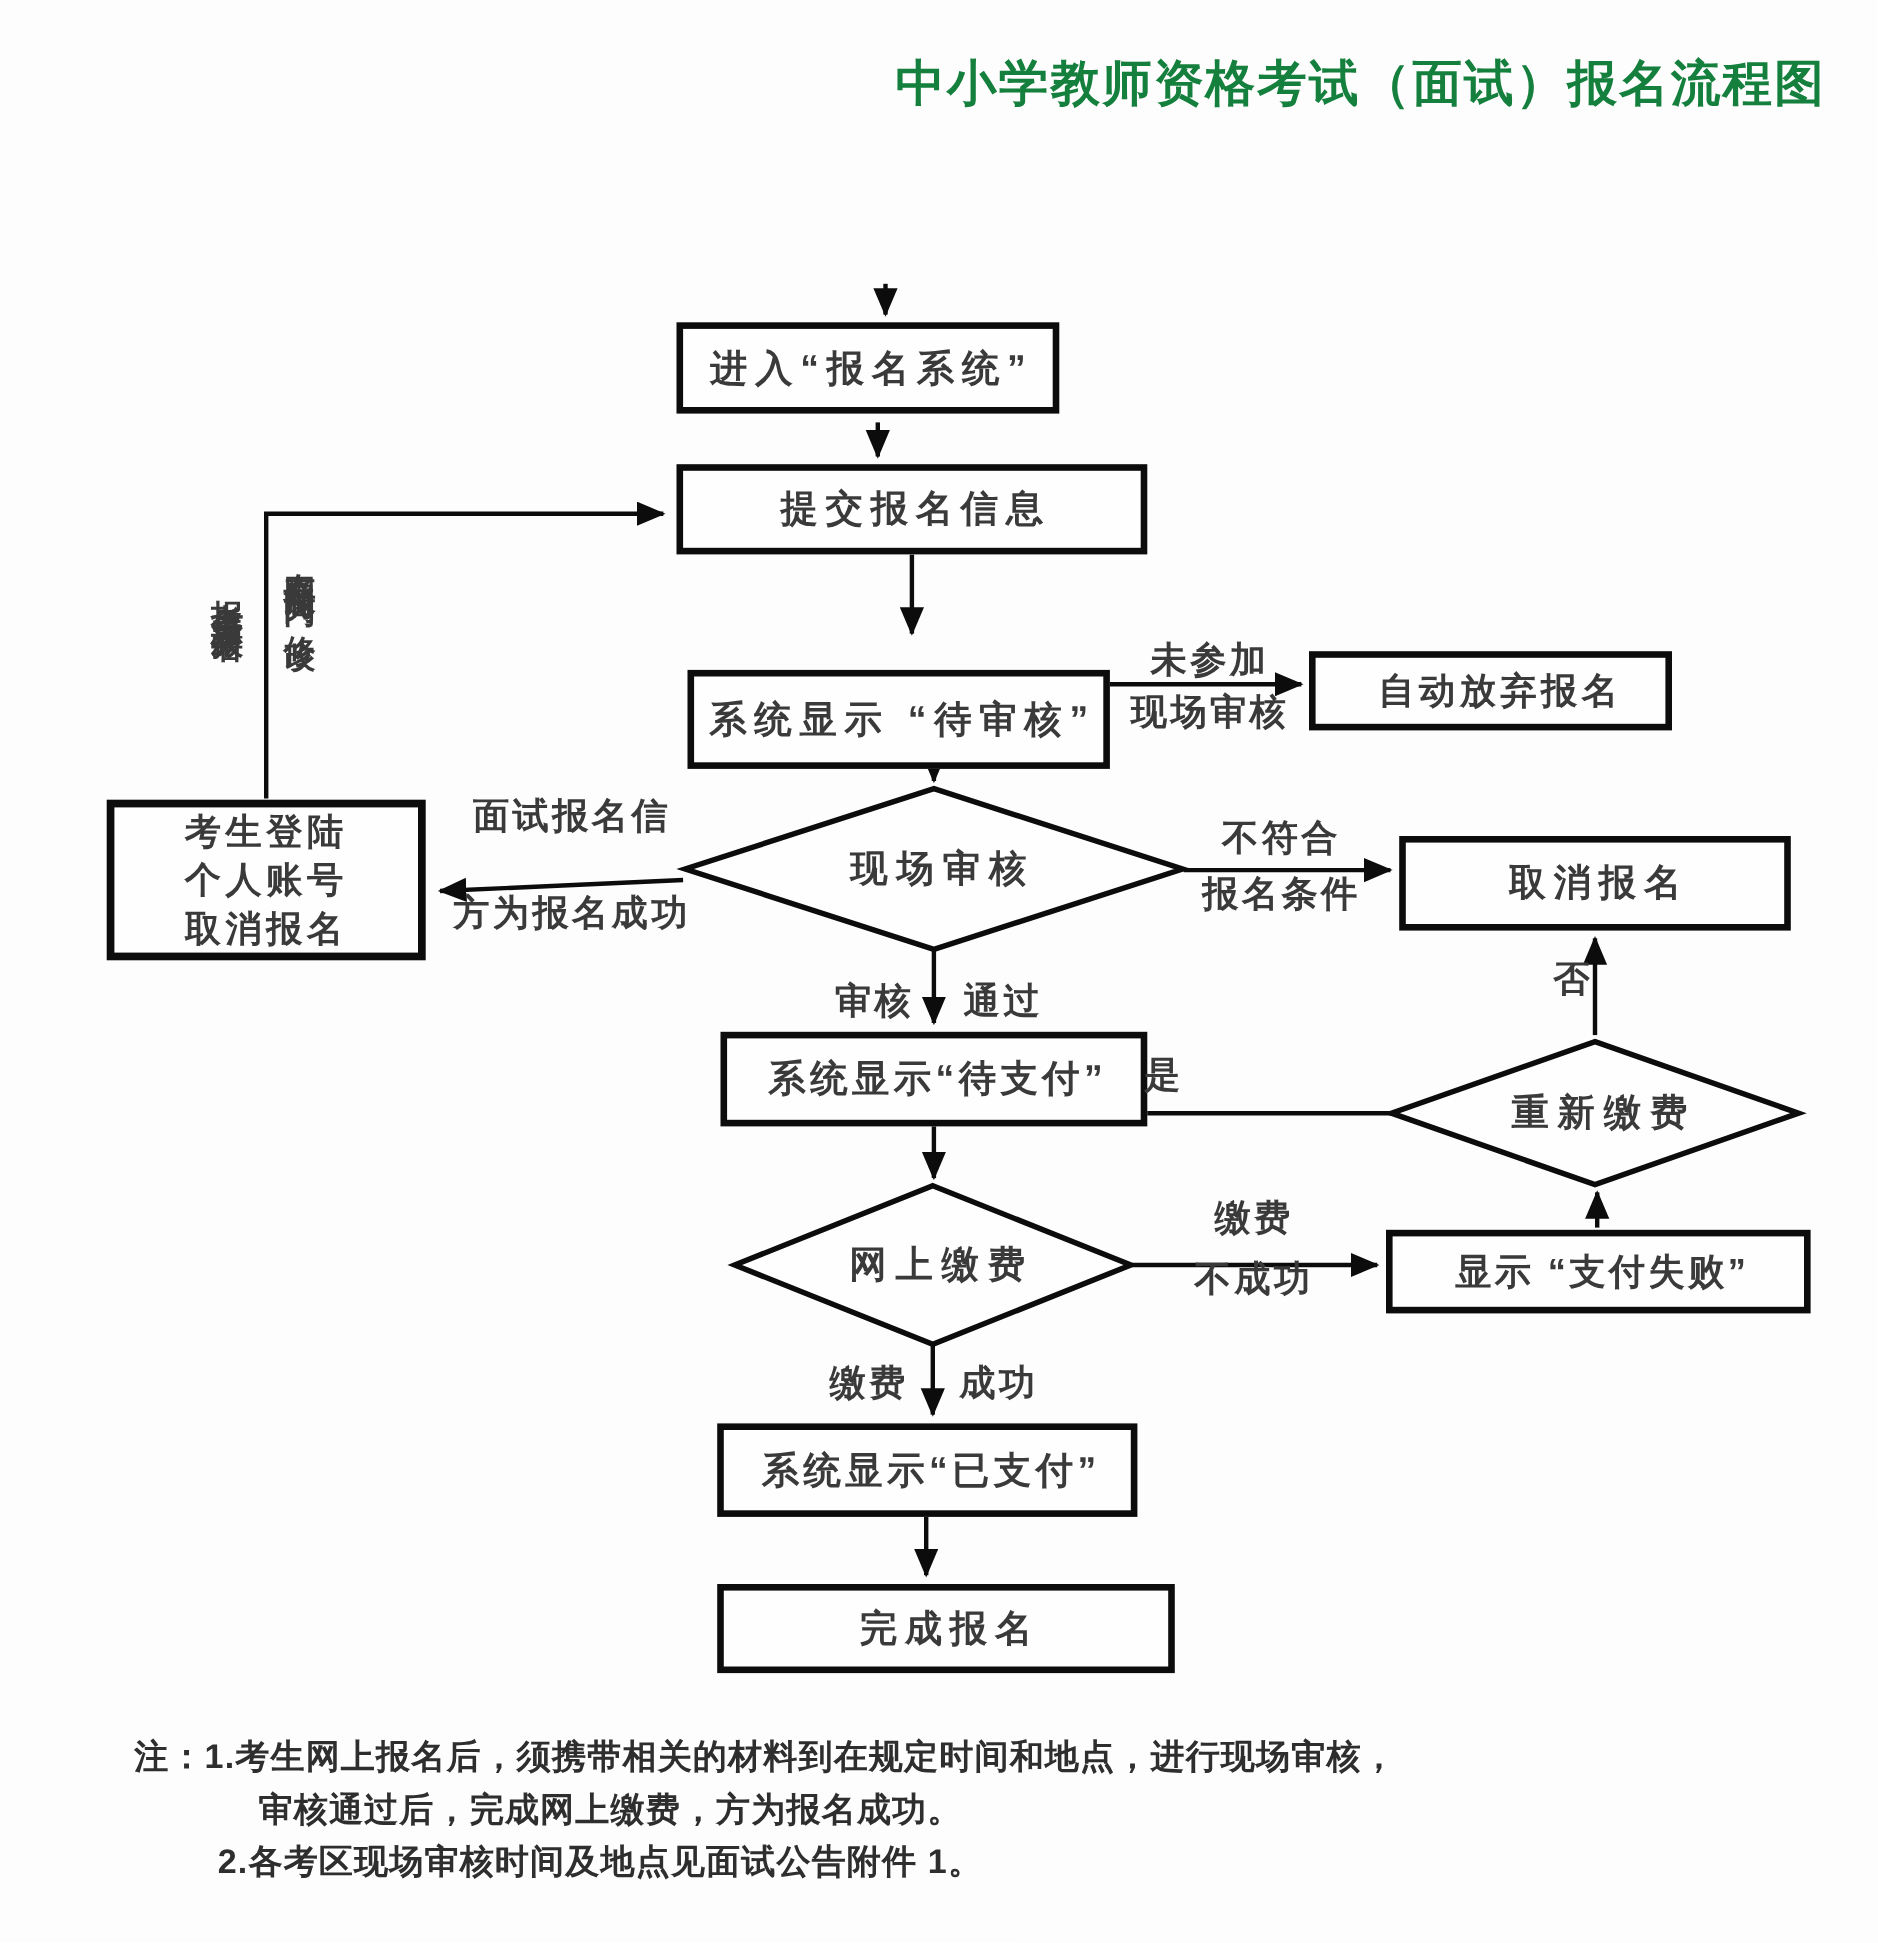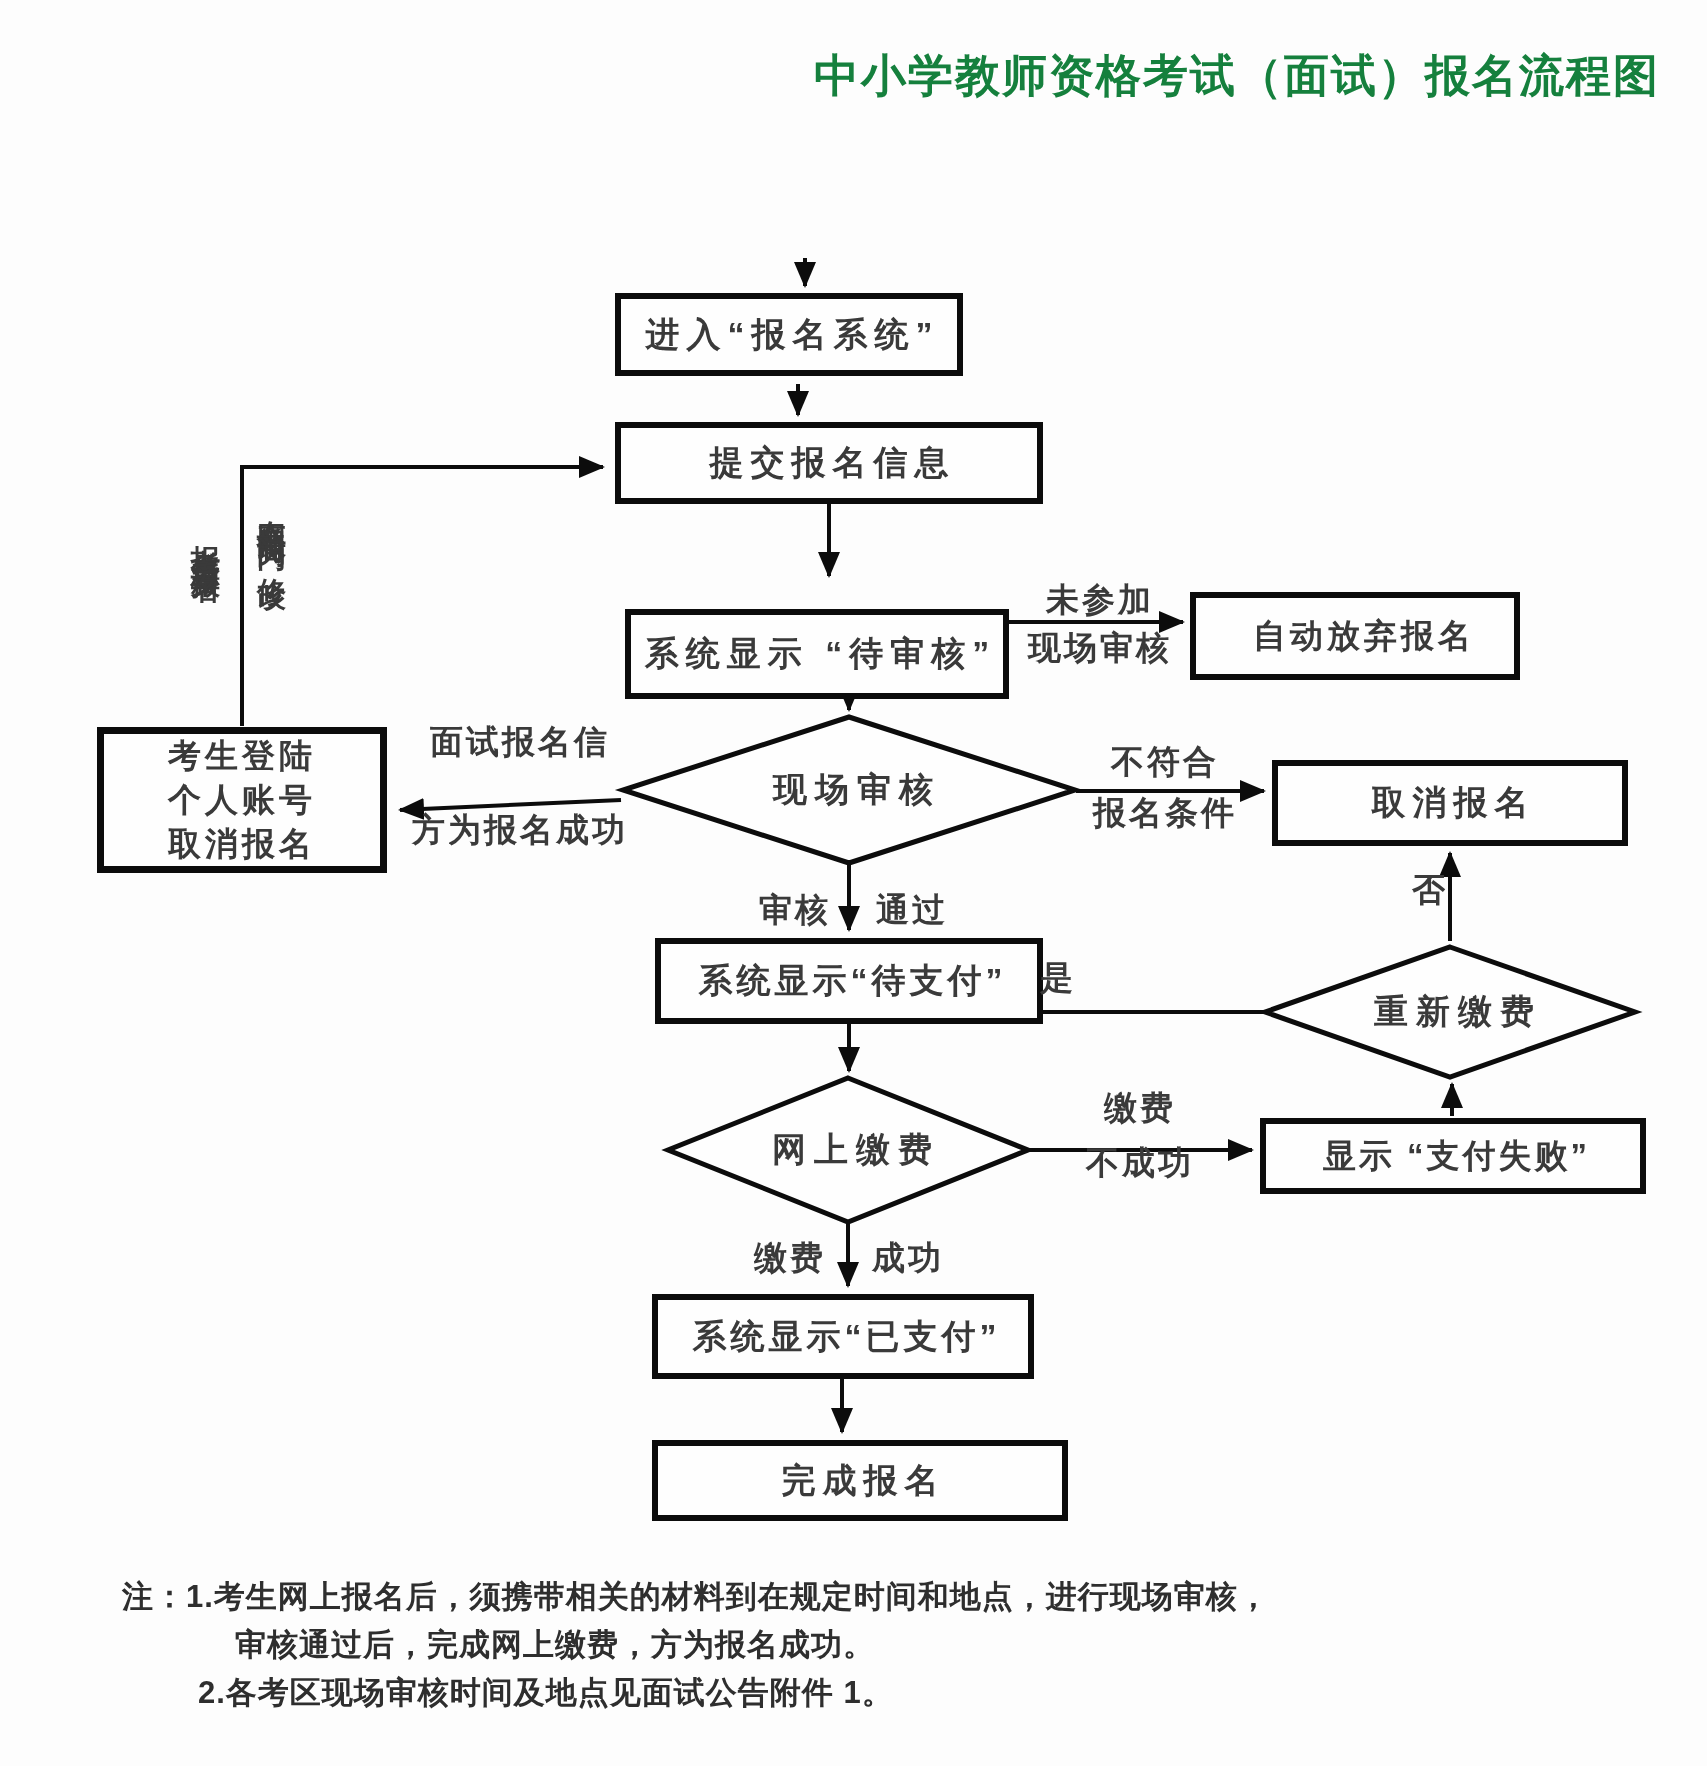--- a/index.html
+++ b/index.html
@@ -96,21 +96,21 @@
   </div>
 
   <div class="node" style="left:615px;top:422px;width:428px;height:82px;">
     <div class="box-label">提交报名信息</div>
   </div>
 
   <div class="node" style="left:625px;top:583px;width:384px;height:90px;margin-top:26px;">
     <div class="box-label">系统显示 “待审核”</div>
   </div>
 
-  <div class="node" style="left:1190px;top:592px;width:330px;height:88px;padding-left:11px;">
+  <div class="node" style="left:1190px;top:592px;width:330px;height:72px;padding-left:11px;">
     <div class="box-label small" style="letter-spacing:4px;">自动放弃报名</div>
   </div>
 
   <div class="node" style="left:1272px;top:760px;width:356px;height:86px;">
     <div class="box-label">取消报名</div>
   </div>
 
   <div class="node thick" style="left:97px;top:727px;width:290px;height:146px;">
     <div class="multi-line">考生登陆</div>
     <div class="multi-line">个人账号</div>

